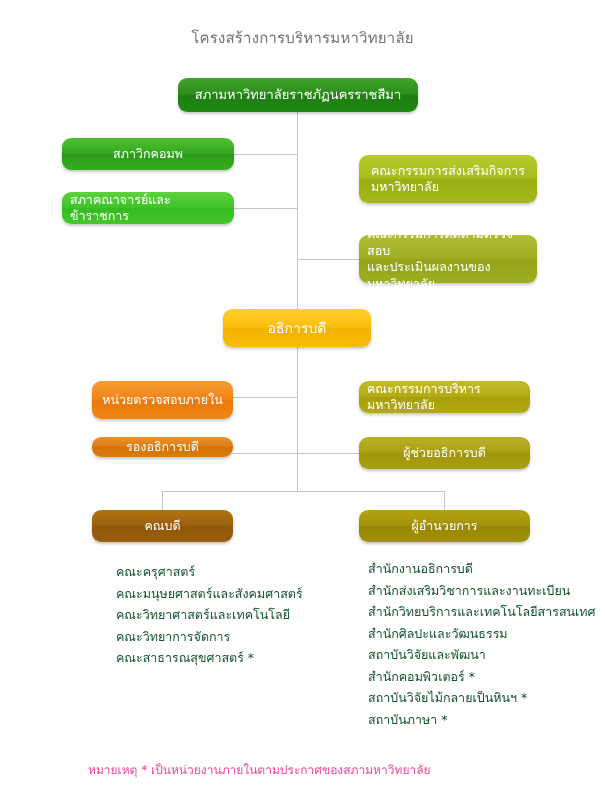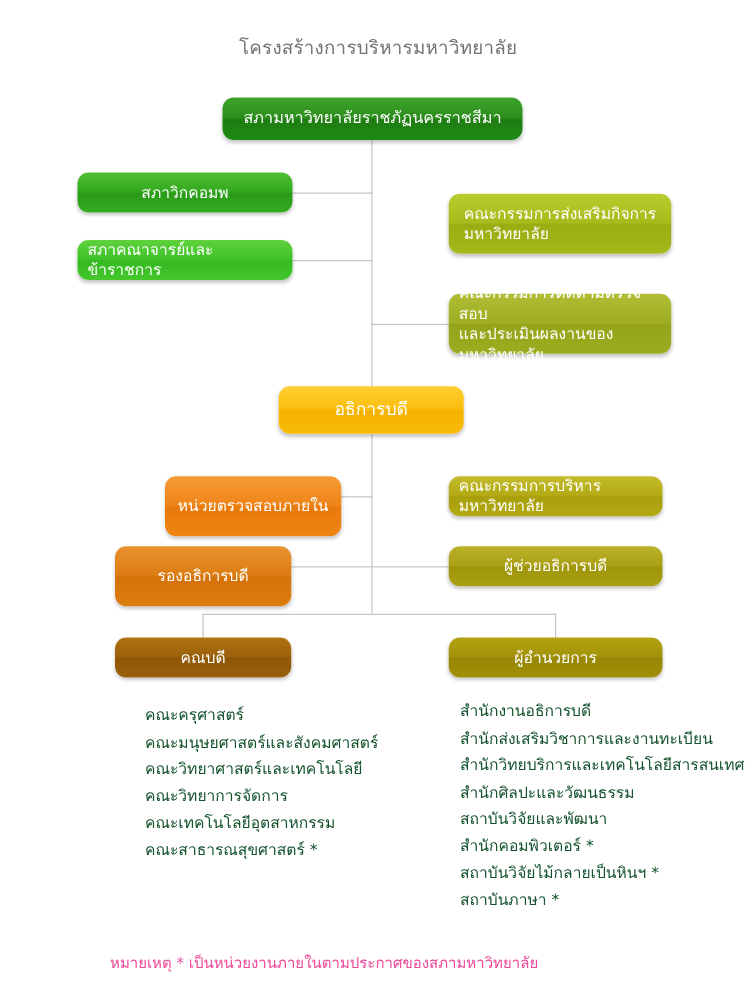--- a/index.html
+++ b/index.html
@@ -80,31 +80,30 @@
     background: linear-gradient(to bottom, #b0bd35 0%, #9fae23 48%, #94a318 52%, #9dad20 100%);
   }
 
   .n-president {
     left: 223px; top: 309px; width: 148px; height: 38px;
     background: linear-gradient(to bottom, #ffcf33 0%, #fbbd0c 48%, #f3b200 52%, #f9bc06 100%);
     font-size: 14px;
   }
 
   .n-audit {
-    left: 92px; top: 381px; width: 141px; height: 48px;
+    left: 92px; top: 381px; width: 141px; height: 38px;
     background: linear-gradient(to bottom, #f79b35 0%, #ef8418 48%, #e87a0c 52%, #ef8513 100%);
-    margin-left: 40px;
   }
   .n-exec-board {
     left: 359px; top: 381px; width: 171px; height: 32px;
     background: linear-gradient(to bottom, #c4bb2b 0%, #b3aa16 48%, #a89f0c 52%, #b2a913 100%);
   }
 
   .n-vice {
-    left: 92px; top: 437px; width: 141px; height: 48px;
+    left: 92px; top: 437px; width: 141px; height: 20px;
     background: linear-gradient(to bottom, #e8922f 0%, #dd7c13 48%, #d47208 52%, #dc7c0e 100%);
   }
   .n-assistant {
     left: 359px; top: 437px; width: 171px; height: 32px;
     background: linear-gradient(to bottom, #bcb22a 0%, #aaa015 48%, #9f960b 52%, #a99f12 100%);
   }
 
   .n-dean {
     left: 92px; top: 510px; width: 141px; height: 32px;
     background: linear-gradient(to bottom, #b0740f 0%, #9b600c 48%, #8f5707 52%, #99600b 100%);
@@ -178,21 +177,20 @@
   <div class="node n-dean">คณบดี</div>
 
   <div class="node n-assistant">ผู้ช่วยอธิการบดี</div>
   <div class="node n-director">ผู้อำนวยการ</div>
 
   <div class="unit-list unit-list-left">
       <div>คณะครุศาสตร์</div>
       <div>คณะมนุษยศาสตร์และสังคมศาสตร์</div>
       <div>คณะวิทยาศาสตร์และเทคโนโลยี</div>
       <div>คณะวิทยาการจัดการ</div>
-      <div>คณะเทคโนโลยีอุตสาหกรรม</div>
       <div>คณะสาธารณสุขศาสตร์ *</div>
     </div>
   <div class="unit-list unit-list-right">
       <div>สำนักงานอธิการบดี</div>
       <div>สำนักส่งเสริมวิชาการและงานทะเบียน</div>
       <div>สำนักวิทยบริการและเทคโนโลยีสารสนเทศ</div>
       <div>สำนักศิลปะและวัฒนธรรม</div>
       <div>สถาบันวิจัยและพัฒนา</div>
       <div>สำนักคอมพิวเตอร์ *</div>
       <div>สถาบันวิจัยไม้กลายเป็นหินฯ *</div>

